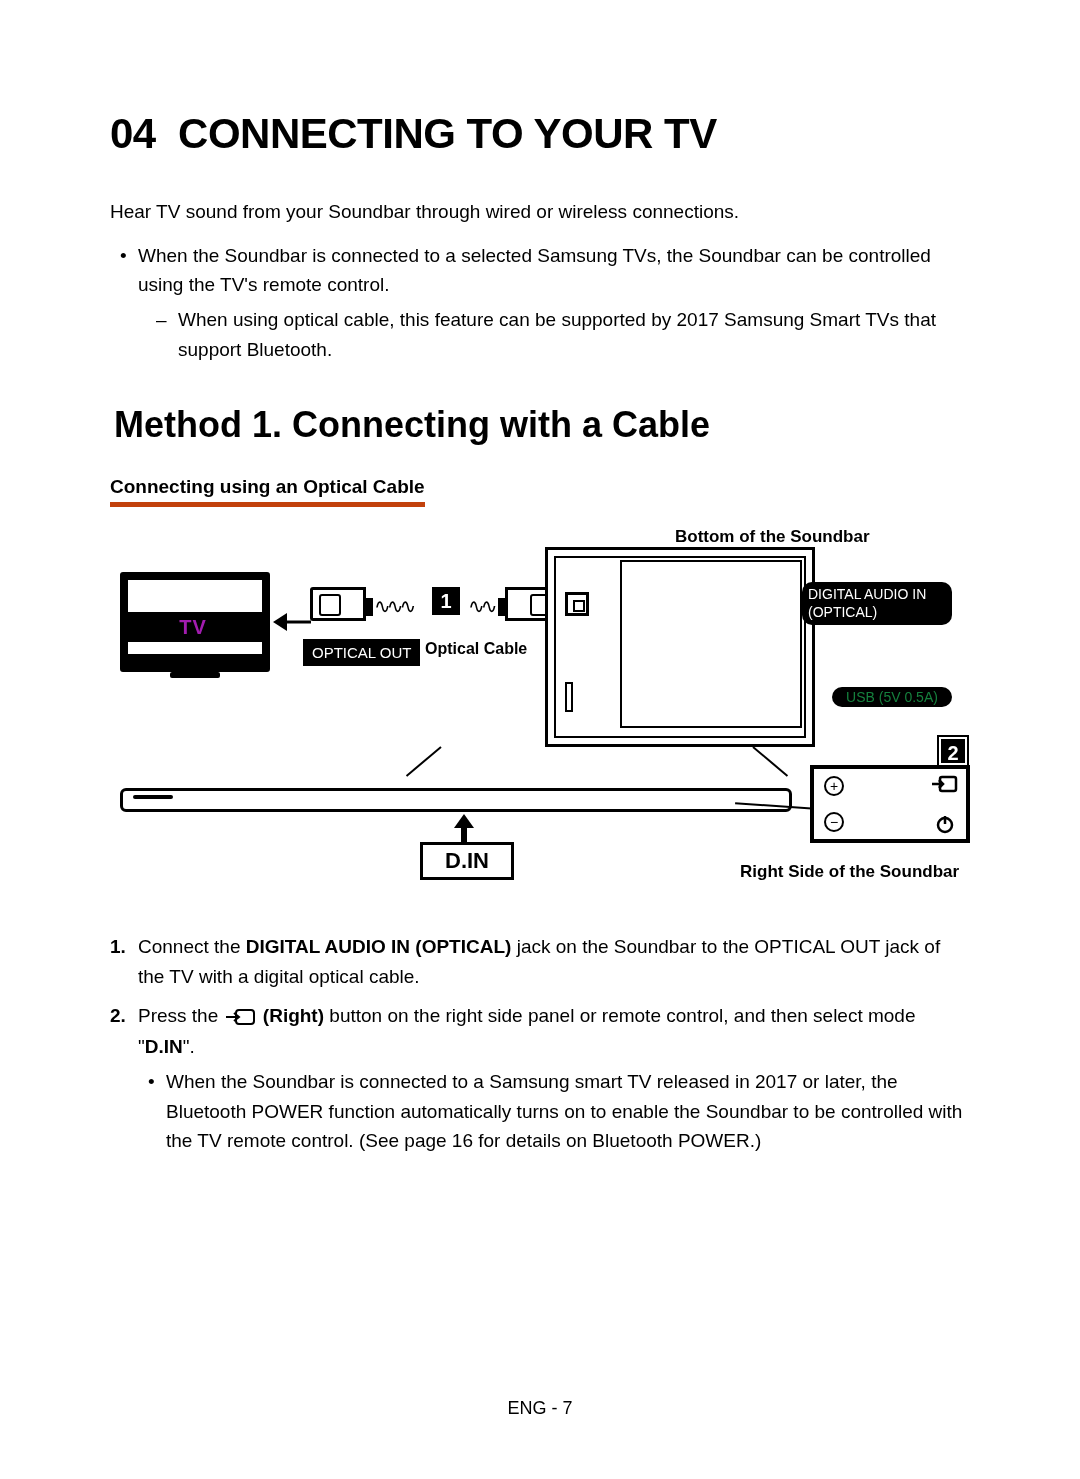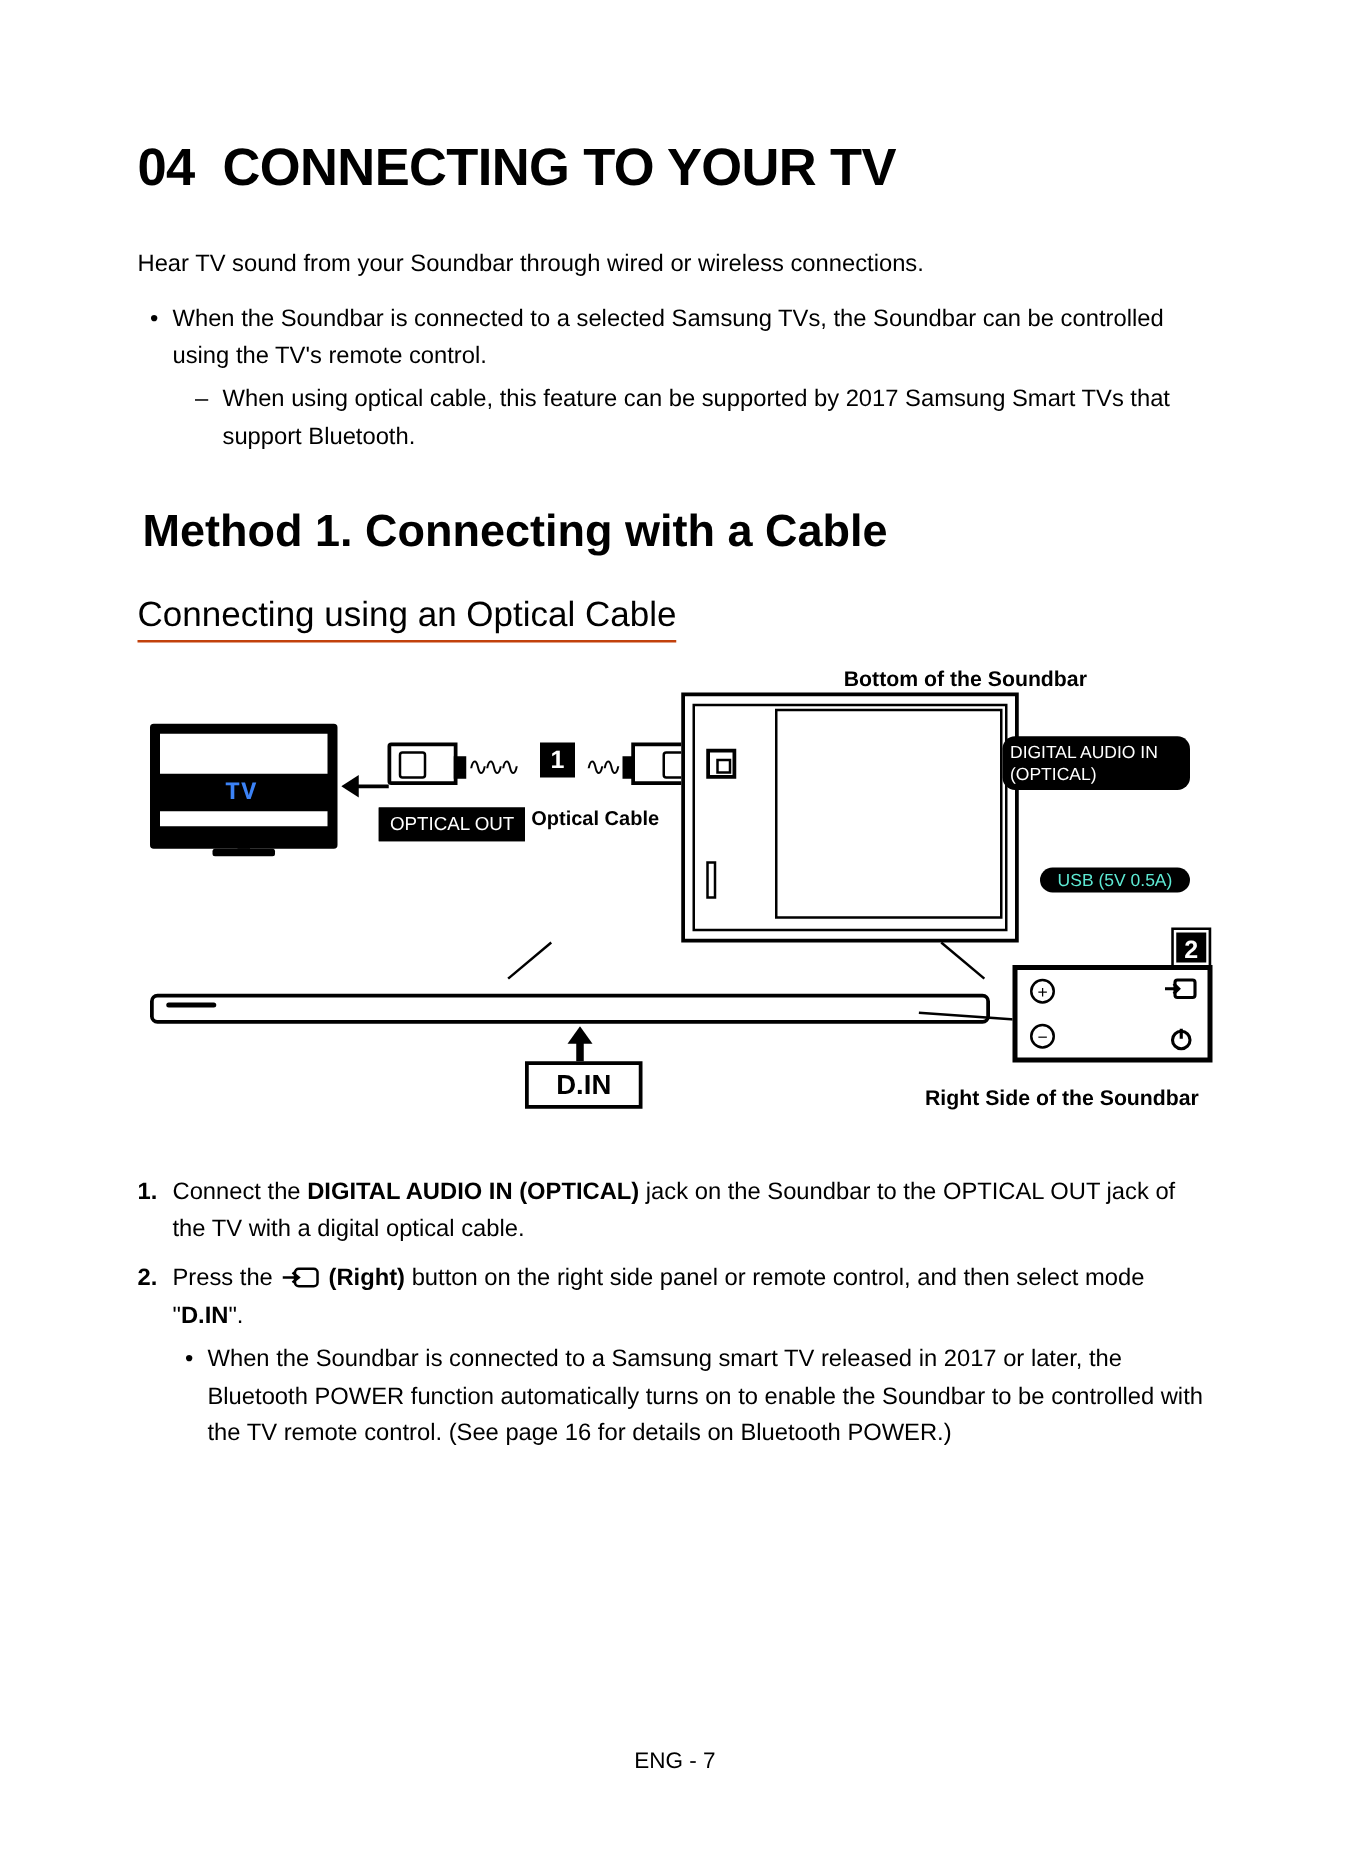--- a/index.html
+++ b/index.html
@@ -23,32 +23,32 @@
     line-height: 1.5;
     margin-bottom: 14px;
   }
   ul.bullets { list-style: none; padding-left: 28px; margin-bottom: 38px; }
   ul.bullets > li { position: relative; font-size: 19px; line-height: 1.55; margin-bottom: 4px; }
   ul.bullets > li::before { content: "•"; position: absolute; left: -18px; top: 0; font-size: 19px; }
   ul.dashes { list-style: none; padding-left: 40px; margin-top: 6px; }
   ul.dashes > li { position: relative; font-size: 19px; line-height: 1.55; margin-bottom: 4px; }
   ul.dashes > li::before { content: "–"; position: absolute; left: -22px; top: 0; }
   h2.section { font-size: 36px; font-weight: 700; margin: 40px 0 30px 4px; }
-  h3.subsection { font-size: 28px; font-weight: 400; border-bottom: 2px solid #c2410c; display: inline-block; padding-bottom: 4px; margin-bottom: 25px; }
+  h3.subsection { font-size: 19px; font-weight: 700; border-bottom: 5px solid #c2410c; display: inline-block; padding-bottom: 4px; margin-bottom: 25px; }
 
   .diagram { position: relative; width: 860px; height: 360px; margin: 0 auto 40px auto; }
   .dlabel-top { position: absolute; font-weight: 700; font-size: 17px; top: -5px; left: 565px; }
   .dlabel-right { position: absolute; font-weight: 700; font-size: 17px; top: 330px; left: 630px; }
 
   
   .tv { position: absolute; left: 10px; top: 40px; width: 150px; height: 100px; border: 4px solid #000; background: #000; border-radius: 3px; }
   .tv-screen { position: absolute; left:4px; top:4px; right:4px; bottom:14px; background:#fff; }
   .tv-stand { position:absolute; left:60px; top:140px; width:50px; height:6px; background:#000; border-radius:2px; }
   .tv-stand::before { content:""; position:absolute; left:20px; top:-8px; width:10px; height:8px; background:#000; }
-  .tv-label { position:absolute; left:28px; top:84px; width:110px; text-align:center; color:#3b82f6; font-weight:700; font-size:20px; letter-spacing:1px; z-index:5;font-family:Liberation Mono, monospace; }
+  .tv-label { position:absolute; left:28px; top:84px; width:110px; text-align:center; color:#a21caf; font-weight:700; font-size:20px; letter-spacing:1px; z-index:5; }
   .tv-black-strip { position:absolute; left:14px; top:80px; width:142px; height:30px; background:#000; }
 
   .optical-out-box { position:absolute; left:193px; top:107px; background:#000; color:#fff; padding:3px 7px; font-size:15px; border:2px solid #000; }
 
   .arrow-left { position:absolute; left:163px; top:75px; }
   .arrow-left svg { display:block; }
 
   
   .conn-left { position:absolute; left:200px; top:55px; width:56px; height:34px; border:3px solid #000; background:#fff; border-radius:3px 0 0 3px; }
   .conn-left::after { content:""; position:absolute; right:-10px; top:8px; width:10px; height:18px; background:#000; }
@@ -59,21 +59,21 @@
   .conn-right { position:absolute; left:395px; top:55px; width:56px; height:34px; border:3px solid #000; background:#fff; border-radius:0 3px 3px 0; }
   .conn-right::before { content:""; position:absolute; left:-10px; top:8px; width:10px; height:18px; background:#000; }
   .conn-right-inner { position:absolute; right:6px; top:4px; width:22px; height:22px; border:2px solid #000; border-radius:3px; }
   .optical-cable-label { position:absolute; left:315px; top:108px; font-weight:700; font-size:16px; }
 
   
   .panel { position:absolute; left:435px; top:15px; width:270px; height:200px; border:3px solid #000; background:#fff; }
   .panel-inner { position:absolute; left:6px; top:6px; right:6px; bottom:6px; border:2px solid #000; }
   .panel-recess { position:absolute; right:10px; top:10px; width:182px; height:168px; border:2px solid #000; }
   .port-digital-label { position:absolute; right:18px; top:50px; width:150px; background:#000; color:#fff; padding:3px 6px; font-size:14px; line-height:1.3; border-radius:10px; text-align:left; }
-  .port-usb-label { position:absolute; right:18px; top:155px; width:120px; background:#000; color:#5eead4; padding:2px 8px; font-size:14px; border-radius:10px; text-align:center; }
+  .port-usb-label { position:absolute; right:18px; top:155px; width:120px; background:#000; color:#15803d; padding:2px 8px; font-size:14px; border-radius:10px; text-align:center; }
   .port-jack { position:absolute; left:455px; top:60px; width:24px; height:24px; border:3px solid #000; }
   .port-jack::after { content:""; position:absolute; left:5px; top:5px; width:8px; height:8px; border:2px solid #000; }
   .usb-slot { position:absolute; left:455px; top:150px; width:8px; height:30px; border:2px solid #000; }
 
   
   .vline1 { position:absolute; left:330px; top:215px; width:2px; height:45px; background:#000; transform: rotate(50deg); transform-origin: top; }
   .vline2 { position:absolute; left:642px; top:215px; width:2px; height:45px; background:#000; transform: rotate(-50deg); transform-origin: top; }
 
   
   .soundbar { position:absolute; left:10px; top:256px; width:672px; height:24px; border:3px solid #000; background:#fff; border-radius:6px; }

